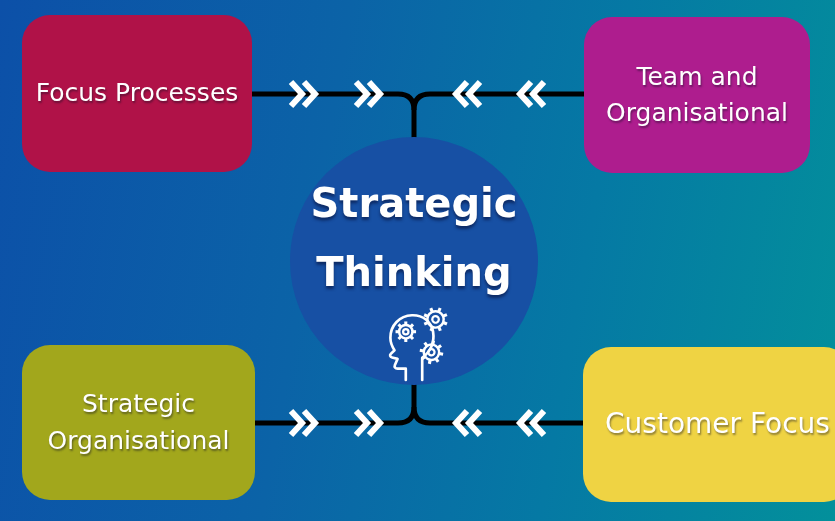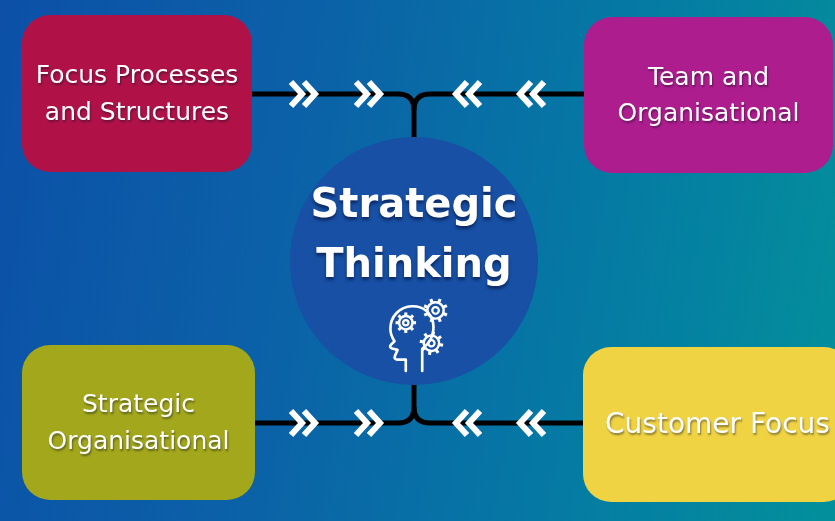--- a/index.html
+++ b/index.html
@@ -18,21 +18,21 @@
     border-radius:28px;
     display:flex;align-items:center;justify-content:center;
     text-align:center;
     color:#fff;
     font-size:25px;
     line-height:1.46;
     text-shadow:1px 2px 2px rgba(15,15,35,.45);
     cursor:default;
   }
   .node-tl{left:22px;top:15px;width:230px;height:157px;}
-  .node-tr{left:584px;top:17px;width:249px;height:156px;}
+  .node-tr{left:584px;top:17px;width:226px;height:156px;}
   .node-bl{left:22px;top:345px;width:233px;height:155px;}
   .node-br{left:583px;top:347px;width:269px;height:155px;font-size:28px;}
   .node .line{display:block;}
   .center-circle{
     position:absolute;left:290px;top:137px;width:248px;height:248px;
     border-radius:50%;
     display:flex;flex-direction:column;align-items:center;
     padding-top:36px;box-sizing:border-box;
   }
   .center-title{
@@ -68,21 +68,20 @@
     <use href="#chevR" transform="translate(530,94) scale(-1,1)"></use>
     <use href="#chevR" transform="translate(305,423)"></use>
     <use href="#chevR" transform="translate(370,423)"></use>
     <use href="#chevR" transform="translate(466,423) scale(-1,1)"></use>
     <use href="#chevR" transform="translate(530,423) scale(-1,1)"></use>
   </svg>
 
   <div class="node node-tl" style="background-color: rgb(176, 18, 72);">
     <div>
       <span class="line">Focus Processes</span>
-      <span class="line">and Structures</span>
     </div>
   </div>
 
   <div class="node node-tr" style="background-color: rgb(174, 29, 142);">
     <div>
       <span class="line">Team and</span>
       <span class="line">Organisational</span>
     </div>
   </div>
 
@@ -95,21 +94,21 @@
 
   <div class="node node-br" style="background-color: rgb(239, 211, 67);">
     <div>
       <span class="line">Customer Focus</span>
     </div>
   </div>
 
   <div class="center-circle" style="background-color: rgb(23, 80, 164);">
     <div class="center-title">
       <span class="line" style="display:block;">Strategic</span>
-      <span class="line" style="display:block;">Thinking</span>
+      <span class="line" style="display:block;margin-top:9px;">Thinking</span>
     </div>
     <svg class="head-icon" width="78" height="78" viewBox="0 0 76 76" xmlns="http://www.w3.org/2000/svg">
 
       <path class="icon-stroke" d="M30,74 V63 H22 C19.6,63 18.6,61.4 19.4,59.4 L22,53.5 L16.6,52.2
                C14.6,51.7 14.2,49.8 15.4,48.6 L19,45 C16.2,41 15,37 15,33
                C15,20.5 24,11.5 36,11 C47,10.6 55,17.5 56.6,27
                C58.2,37.5 53.6,46.5 46,52.5 L46,74"></path>
 
       <g transform="translate(30,27)">
         <circle class="gear-ring" r="6.5"></circle>

